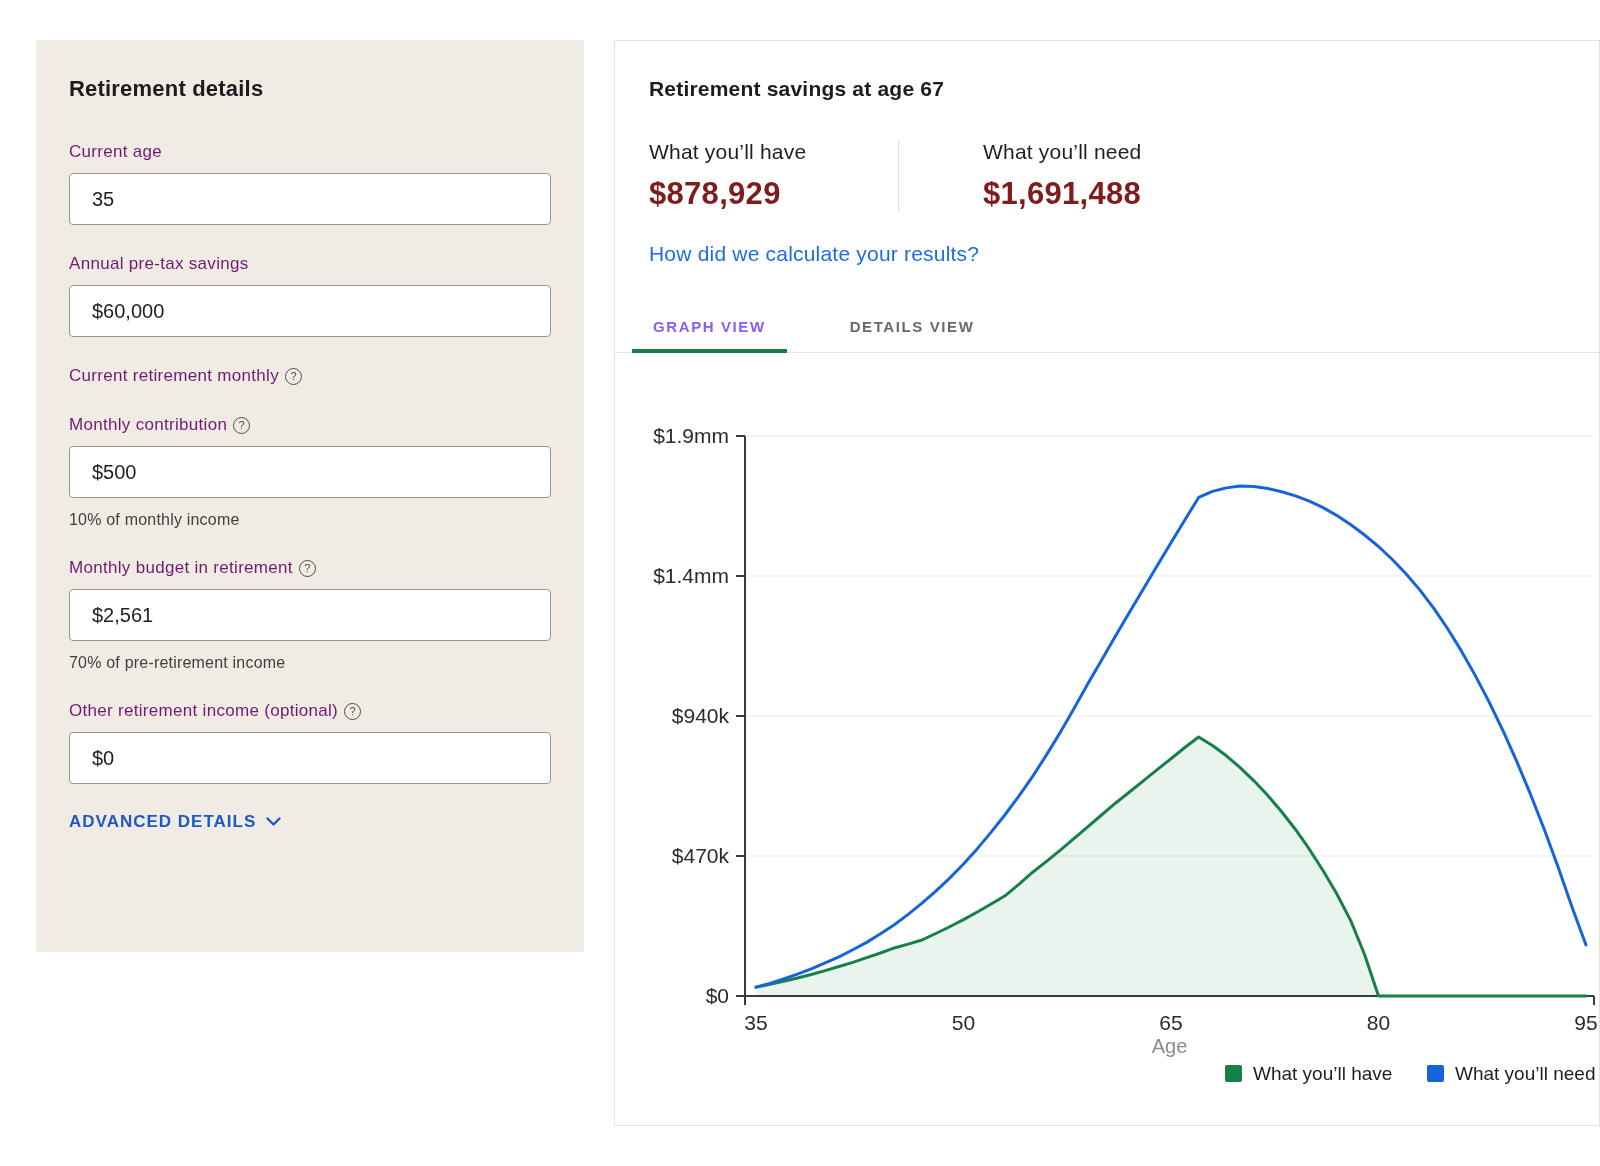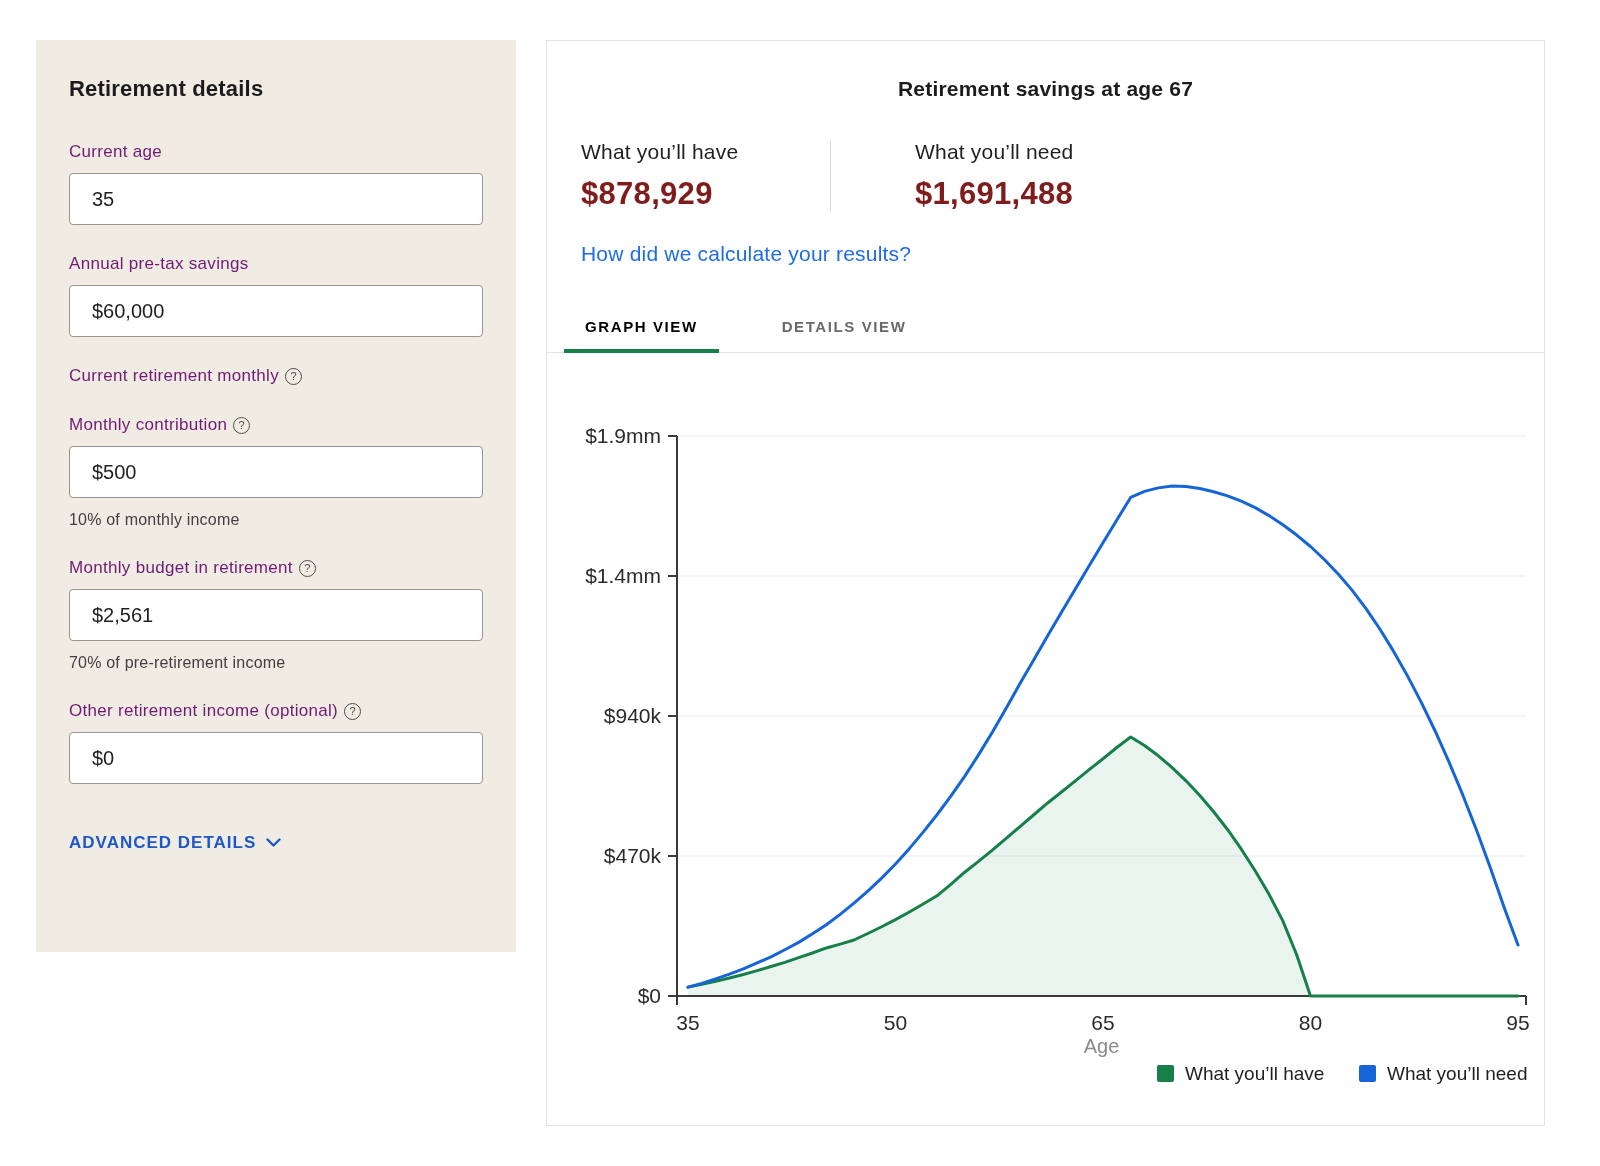--- a/index.html
+++ b/index.html
@@ -7,21 +7,21 @@
   body {
     width: 1600px; height: 1166px;
     font-family: "Liberation Sans", sans-serif;
     color: #1f1f1f;
     position: relative;
   }
   .page { display: flex; align-items: flex-start; padding: 40px 0 0 36px; }
 
   
   .sidebar {
-    width: 480px; min-height: 912px;
+    width: 548px; min-height: 912px;
     background: #f1ece3;
     padding: 36px 33px 44px 33px;
     flex-shrink: 0;
   }
   .sidebar h2 { font-size: 22px; font-weight: bold; color: #1c1c1c; margin-bottom: 40px; letter-spacing: 0.2px; }
   .field { margin-top: 29px; }
   .field:first-of-type { margin-top: 0; }
   .field-label-row { display: flex; align-items: center; margin-bottom: 11px; }
   .field-label-row label { font-size: 17px; color: #701a75; letter-spacing: 0.3px; }
   .info-icon {
@@ -34,57 +34,57 @@
   .field input {
     width: 100%; height: 52px;
     background: #ffffff;
     border: 1px solid #97968f; border-radius: 4px;
     font-family: "Liberation Sans", sans-serif;
     font-size: 20px; color: #1f1f1f;
     padding: 0 16px 0 22px;
   }
   .helper { margin-top: 13px; font-size: 16px; color: #404040; letter-spacing: 0.2px; }
   .advanced-btn {
-    margin-top: 49px;
+    margin-top: 28px;
     background: none; border: none; cursor: pointer;
     display: flex; align-items: center; gap: 10px;
     font-family: "Liberation Sans", sans-serif;
     font-size: 17px; font-weight: bold; letter-spacing: 1px;
     color: #1d57c8;
   }
   .advanced-btn svg { margin-top: 3px; }
 
   
   .card {
     margin-left: 30px;
     width: 999px; height: 1086px;
     background: #ffffff;
     border: 1px solid #e2e2e2;
     overflow: hidden;
   }
-  .card-title { margin: 36px 34px 0 34px; font-size: 21px; font-weight: bold; color: #1c1c1c; letter-spacing: 0.2px; text-align: center; }
+  .card-title { margin: 36px 34px 0 34px; font-size: 21px; font-weight: bold; color: #1c1c1c; letter-spacing: 0.2px; }
   .stats { display: flex; margin: 39px 34px 0 34px; }
   .stat-block.have { width: 249px; }
   .stat-divider { width: 1px; background: #dcdcdc; margin-right: 84px; }
   .stat-label { font-size: 21px; color: #1f1f1f; letter-spacing: 0.2px; }
   .stat-value { margin-top: 12px; font-size: 31px; font-weight: bold; color: #7f1d1d; letter-spacing: 0.3px; }
   .calc-link {
     display: inline-block; margin: 30px 34px 0 34px;
     font-size: 21px; color: #1e6ce6; text-decoration: none; letter-spacing: 0.2px; cursor: pointer;
   }
   .tabs { margin-top: 52px; padding-left: 17px; border-bottom: 1px solid #e4e4e4; display: flex; }
   .tab {
     background: none; border: none; cursor: pointer;
     font-family: "Liberation Sans", sans-serif;
     font-size: 15px; font-weight: bold; letter-spacing: 1.6px;
     color: #696969;
     padding: 0 21px 14px 21px; margin-bottom: -1px;
     border-bottom: 4px solid transparent;
   }
-  .tab.active { color: #000000; border-bottom-color: #17804a; text-align: right; }
+  .tab.active { color: #8b5cf6; border-bottom-color: #17804a; text-align: right; }
   .tab + .tab { margin-left: 42px; }
   #chart-svg { display: block; }
   #chart-svg text { font-family: "Liberation Sans", sans-serif; }
 </style>
 </head>
 <body>
 
 <div class="page">
 
   <aside class="sidebar">

